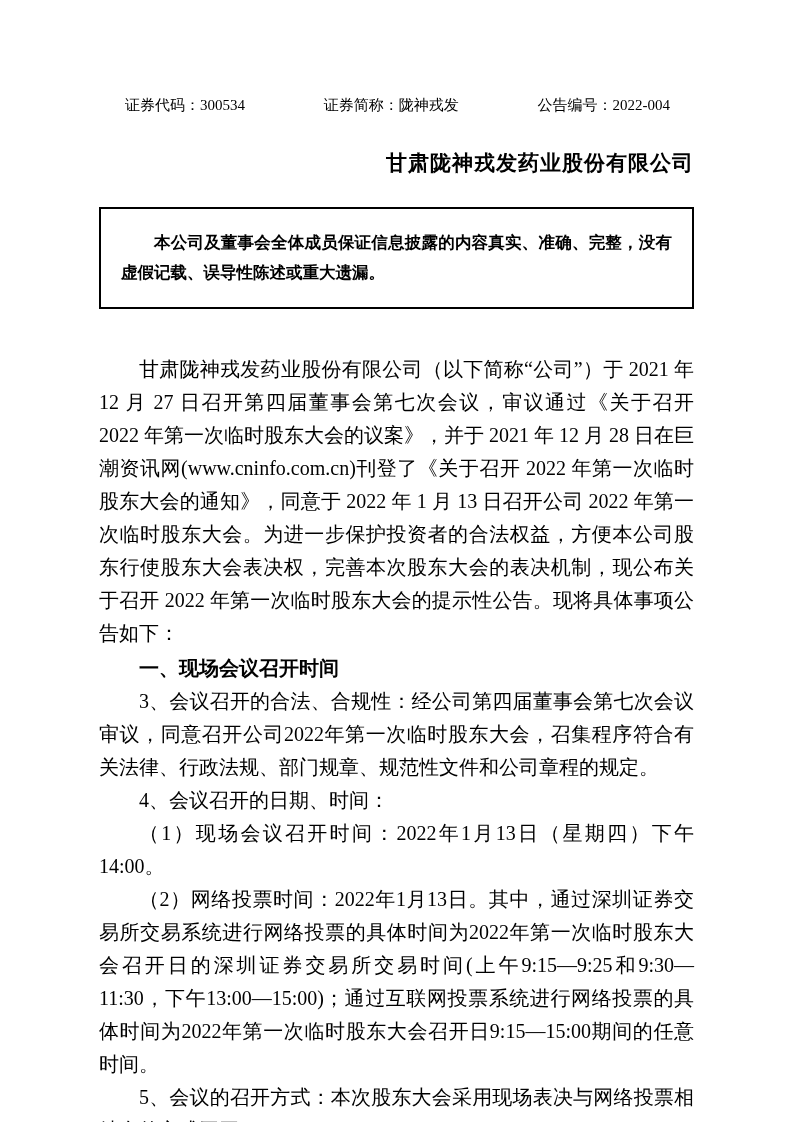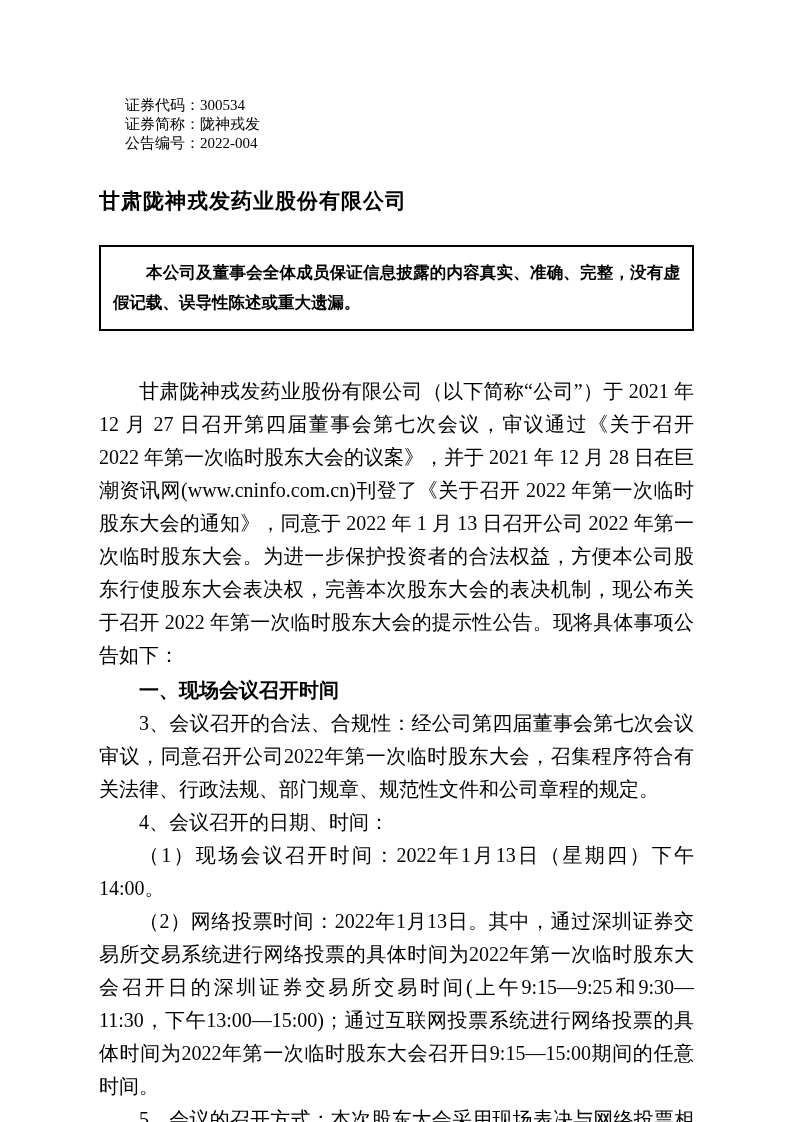--- a/index.html
+++ b/index.html
@@ -20,41 +20,40 @@
     font-family: "Liberation Serif", "DejaVu Serif", serif;
   }
   .header-row {
     display: flex;
     justify-content: space-between;
     align-items: baseline;
     font-size: 15px;
     padding: 0 24px 0 26px;
     margin-bottom: 34px;
     white-space: nowrap;
-    flex-direction: column;
   }
   .doc-title {
-    text-align: left;
+    text-align: right;
     font-size: 21px;
     font-weight: bold;
     font-family: "Liberation Sans", "DejaVu Sans", sans-serif;
     margin: 0 0 24px 0;
     letter-spacing: 1px;
   }
   .notice-box {
     border: 2px solid #000000;
     margin: 30px 0 0 0;
     padding: 10px 12px 12px 12px;
     font-weight: bold;
     font-family: "Liberation Sans", "DejaVu Sans", sans-serif;
     font-size: 16.5px;
     line-height: 30px;
   }
   .notice-box p {
-    margin: 0;
+    margin: 8px;
     text-indent: 2em;
     text-align: justify;
   }
   .body-text {
     margin-top: 44px;
     font-size: 20px;
     line-height: 33px;
   }
   .body-text p {
     margin: 0;

